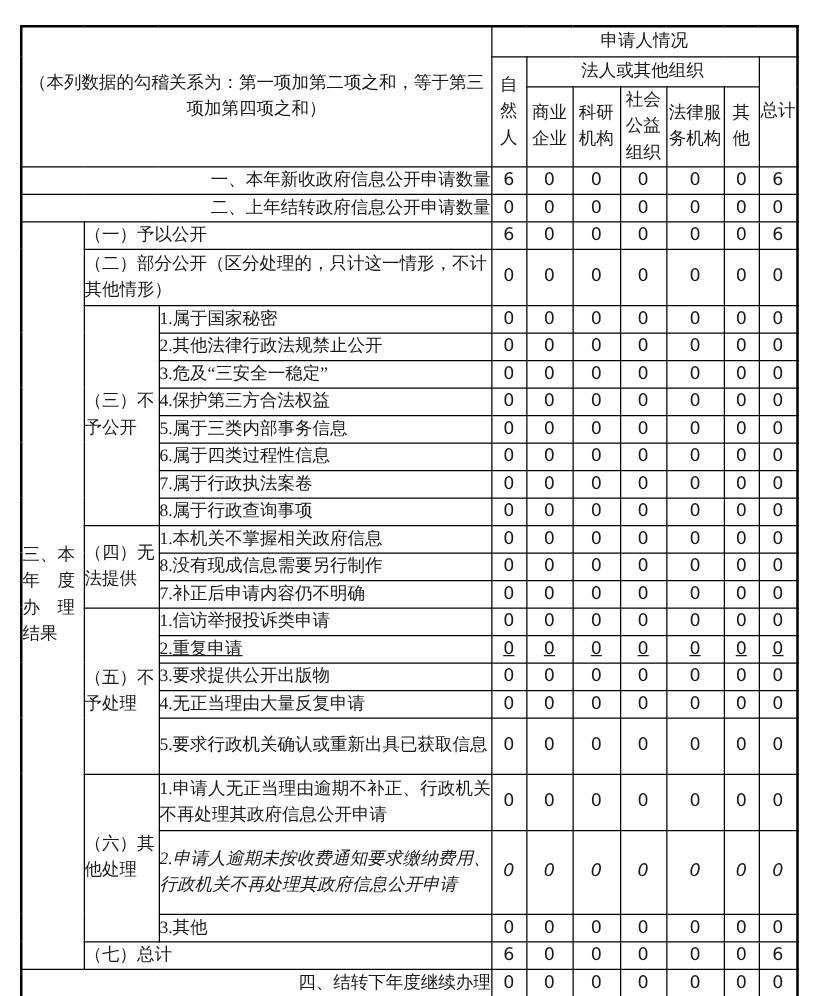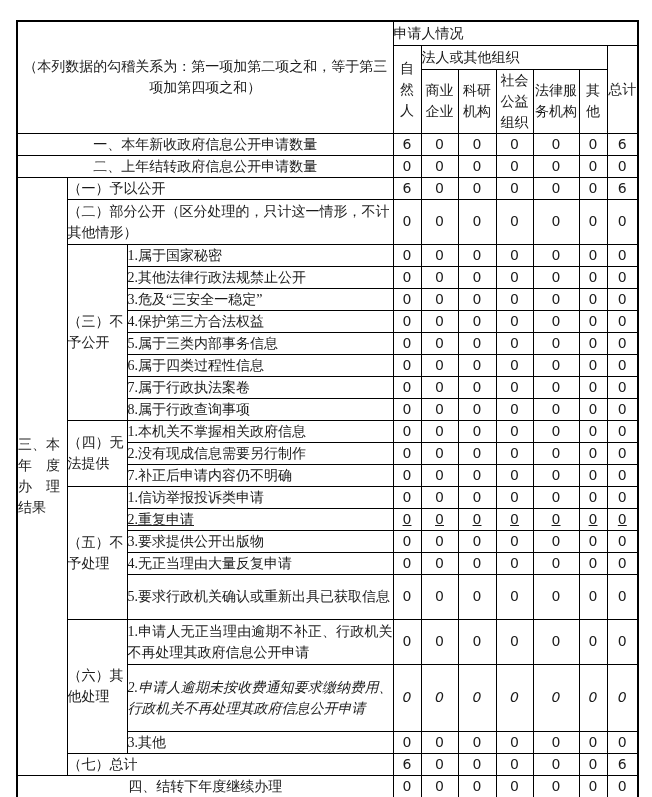--- a/index.html
+++ b/index.html
@@ -29,30 +29,30 @@
     vertical-align: middle;
     overflow: hidden;
     padding: 0;
   }
   
   td.note-cell {
     text-align: center;
     padding: 2px 6px;
   }
   td.hgroup {
-    text-align: left;
+    text-align: center;
   }
   td.hcol {
     text-align: center;
     padding: 1px 0;
     line-height: 20px;
   }
   
   td.section {
-    text-align: center;
+    text-align: right;
     padding: 0 2px 0 4px;
   }
   td.group {
     text-align: left;
     padding: 0 1px 0 2px;
   }
   td.group-span {
     text-align: left;
     padding: 0 4px 0 6px;
   }
@@ -237,21 +237,21 @@
           <td class="item">1.本机关不掌握相关政府信息</td>
           <td class="num">0</td>
           <td class="num">0</td>
           <td class="num">0</td>
           <td class="num">0</td>
           <td class="num">0</td>
           <td class="num">0</td>
           <td class="num">0</td>
         </tr>
         <tr style="height: 22px;">
-          <td class="item">2.没有现成信息需要另行制作</td>
+          <td class="item">8.没有现成信息需要另行制作</td>
           <td class="num">0</td>
           <td class="num">0</td>
           <td class="num">0</td>
           <td class="num">0</td>
           <td class="num">0</td>
           <td class="num">0</td>
           <td class="num">0</td>
         </tr>
         <tr style="height: 22px;">
           <td class="item">7.补正后申请内容仍不明确</td>

